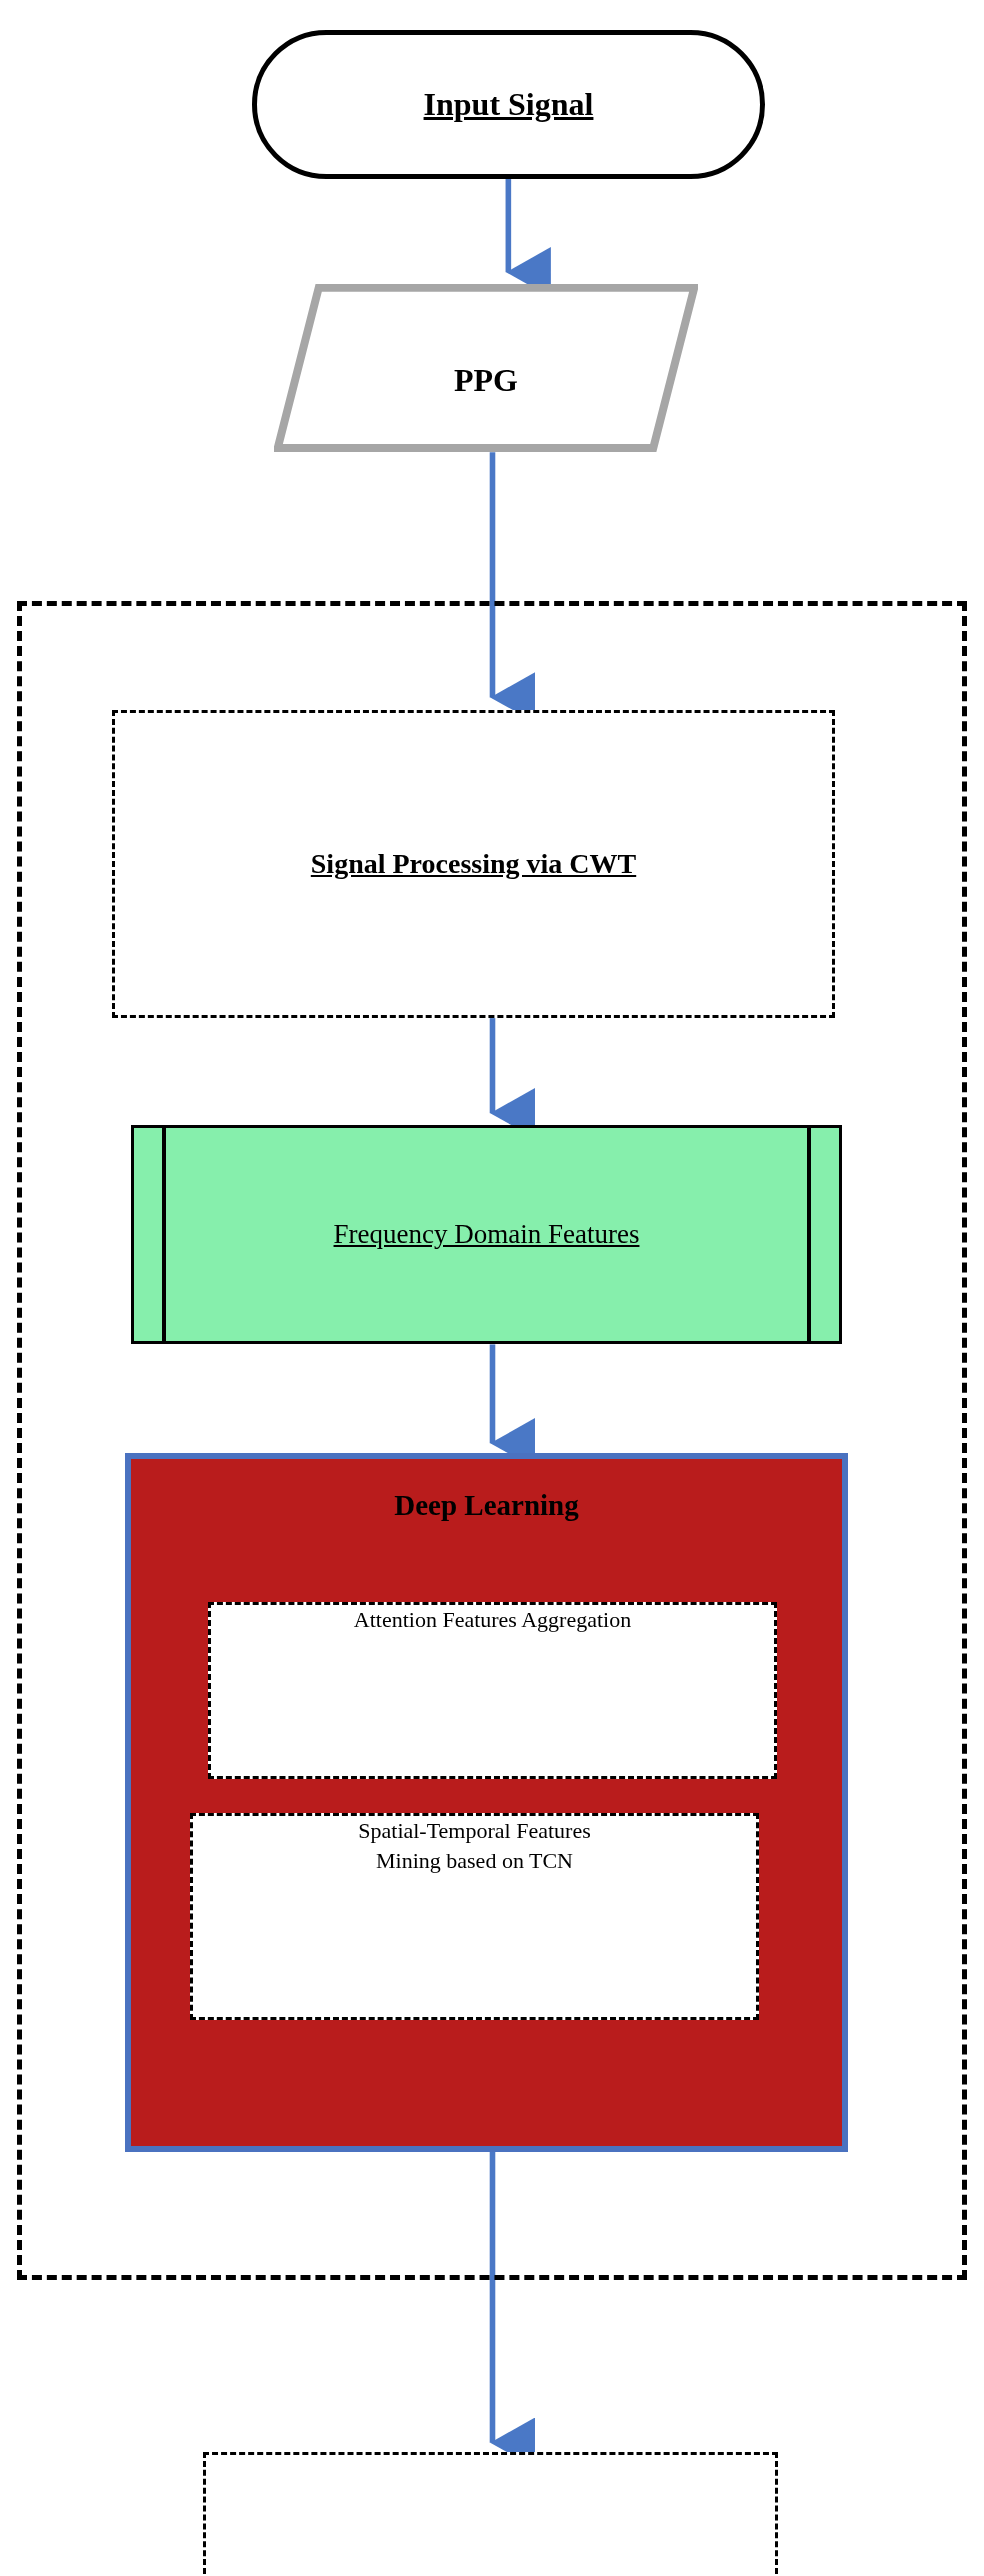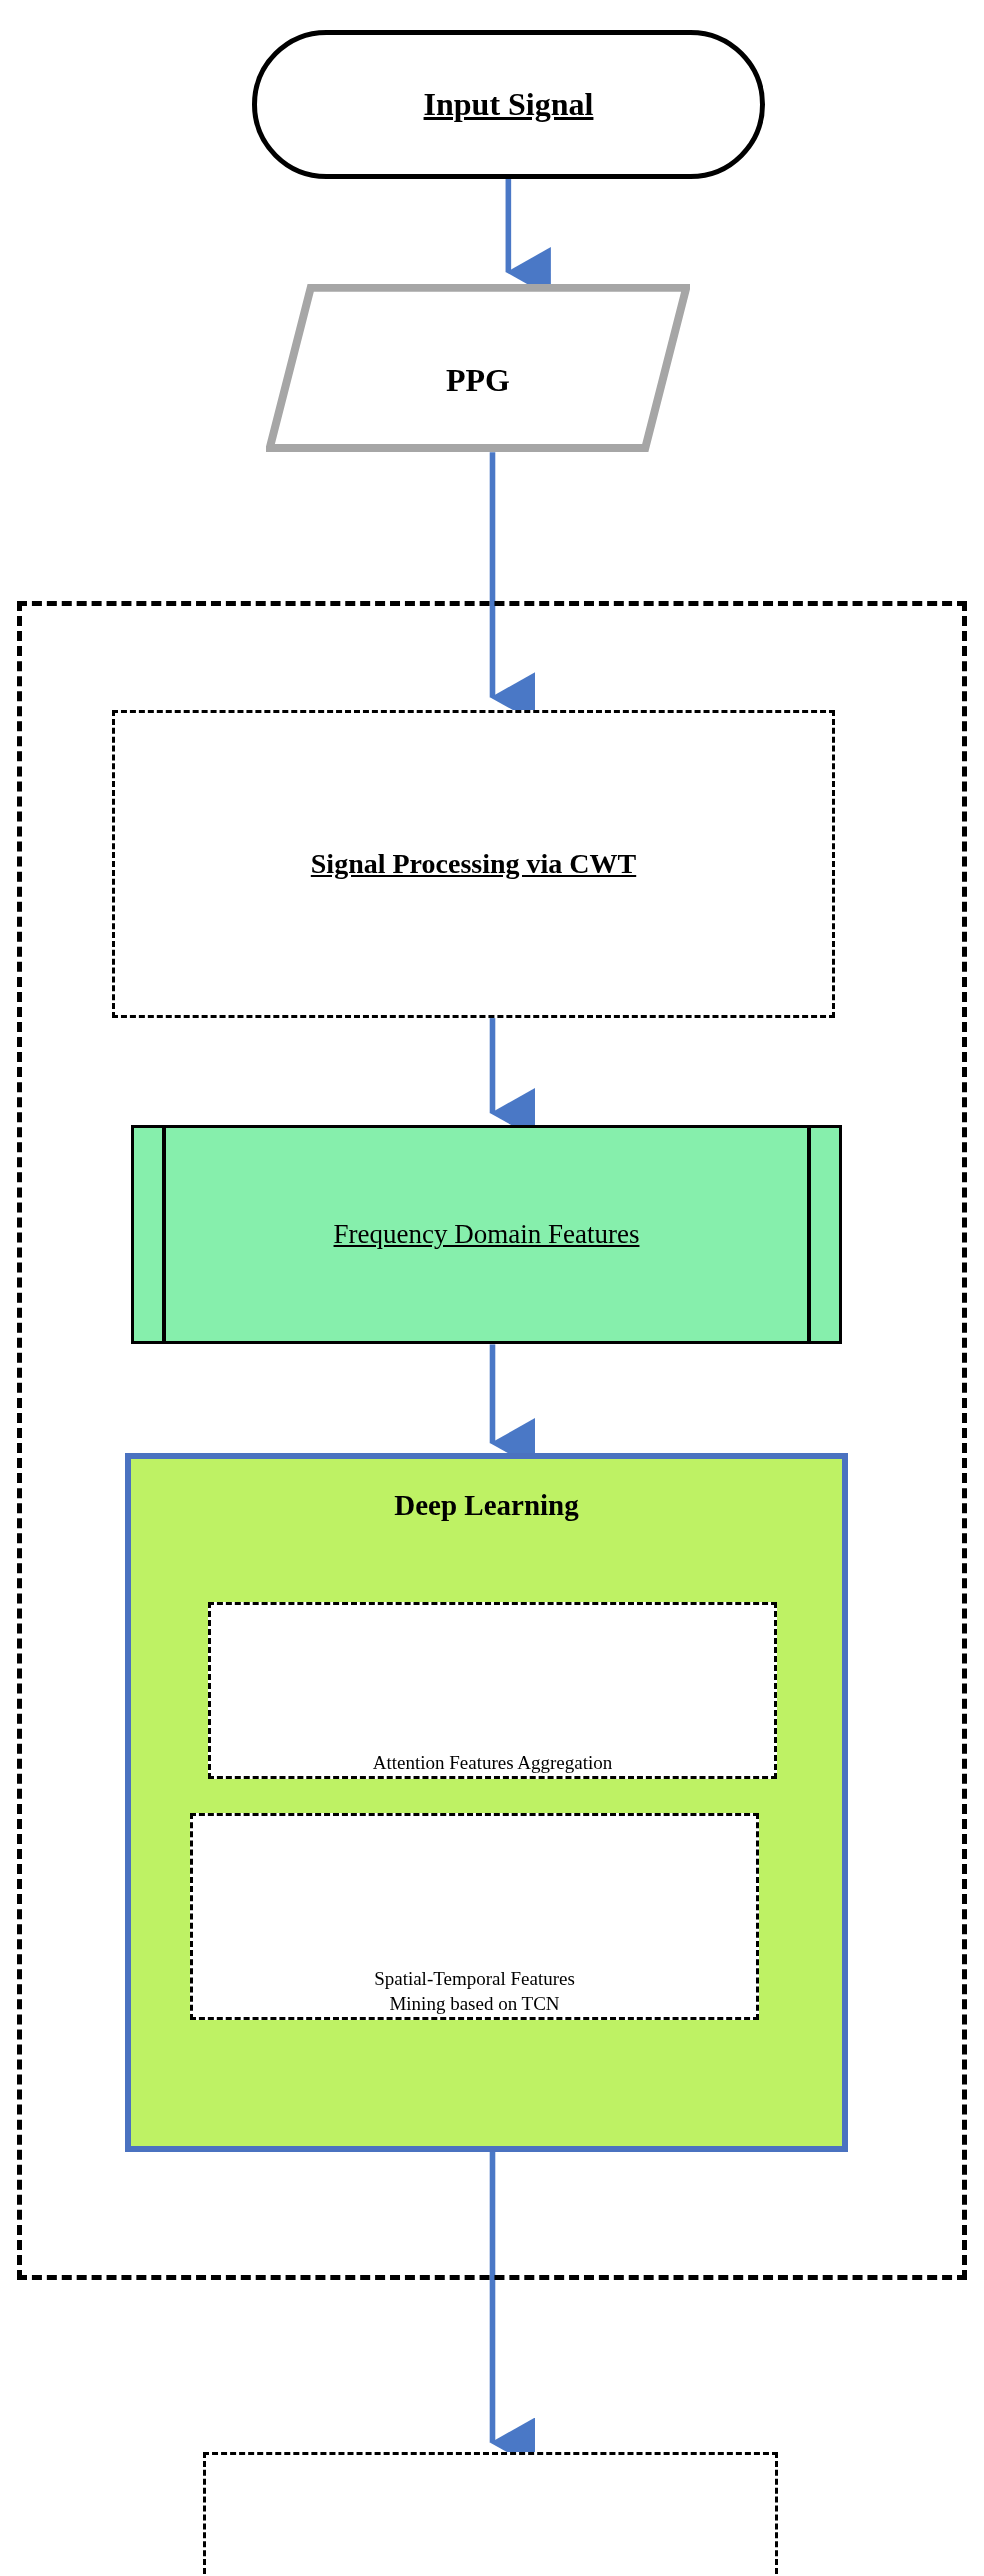--- a/index.html
+++ b/index.html
@@ -38,21 +38,21 @@
     border: 5.6px solid #000000;
     border-radius: 75px;
     background: #ffffff;
     font-size: 32px;
     font-weight: bold;
   }
 
   
   #ppg-wrap {
     position: absolute;
-    left: 266px;
+    left: 274px;
     top: 284px;
     width: 424px;
     height: 192px;
   }
   #ppg-shape {
     position: absolute;
     inset: 0;
   }
   #ppg-label {
     position: absolute;
@@ -113,42 +113,42 @@
 
   
   #deep-learning {
     position: absolute;
     left: 125px;
     top: 1453px;
     width: 723px;
     height: 699px;
     box-sizing: border-box;
     border: 6.5px solid #4a72c0;
-    background: #bef264;
+    background: #b91c1c;
   }
   #deep-learning-title {
     position: absolute;
     left: 0;
     right: 0;
     top: 30px;
     text-align: center;
     font-size: 29px;
     font-weight: bold;
     color: #000000;
   }
   .dl-subbox {
     position: absolute;
     box-sizing: border-box;
     border: 3.7px dashed #000000;
     background: #ffffff;
     display: flex;
-    align-items: flex-end;
+    align-items: flex-start;
     justify-content: center;
     text-align: center;
-    font-size: 19px;
+    font-size: 22px;
     color: #000000;
     line-height: 1.35;
   }
   #attention-box {
     left: 77px;
     top: 143px;
     width: 569px;
     height: 177px;
   }
   #tcn-box {

